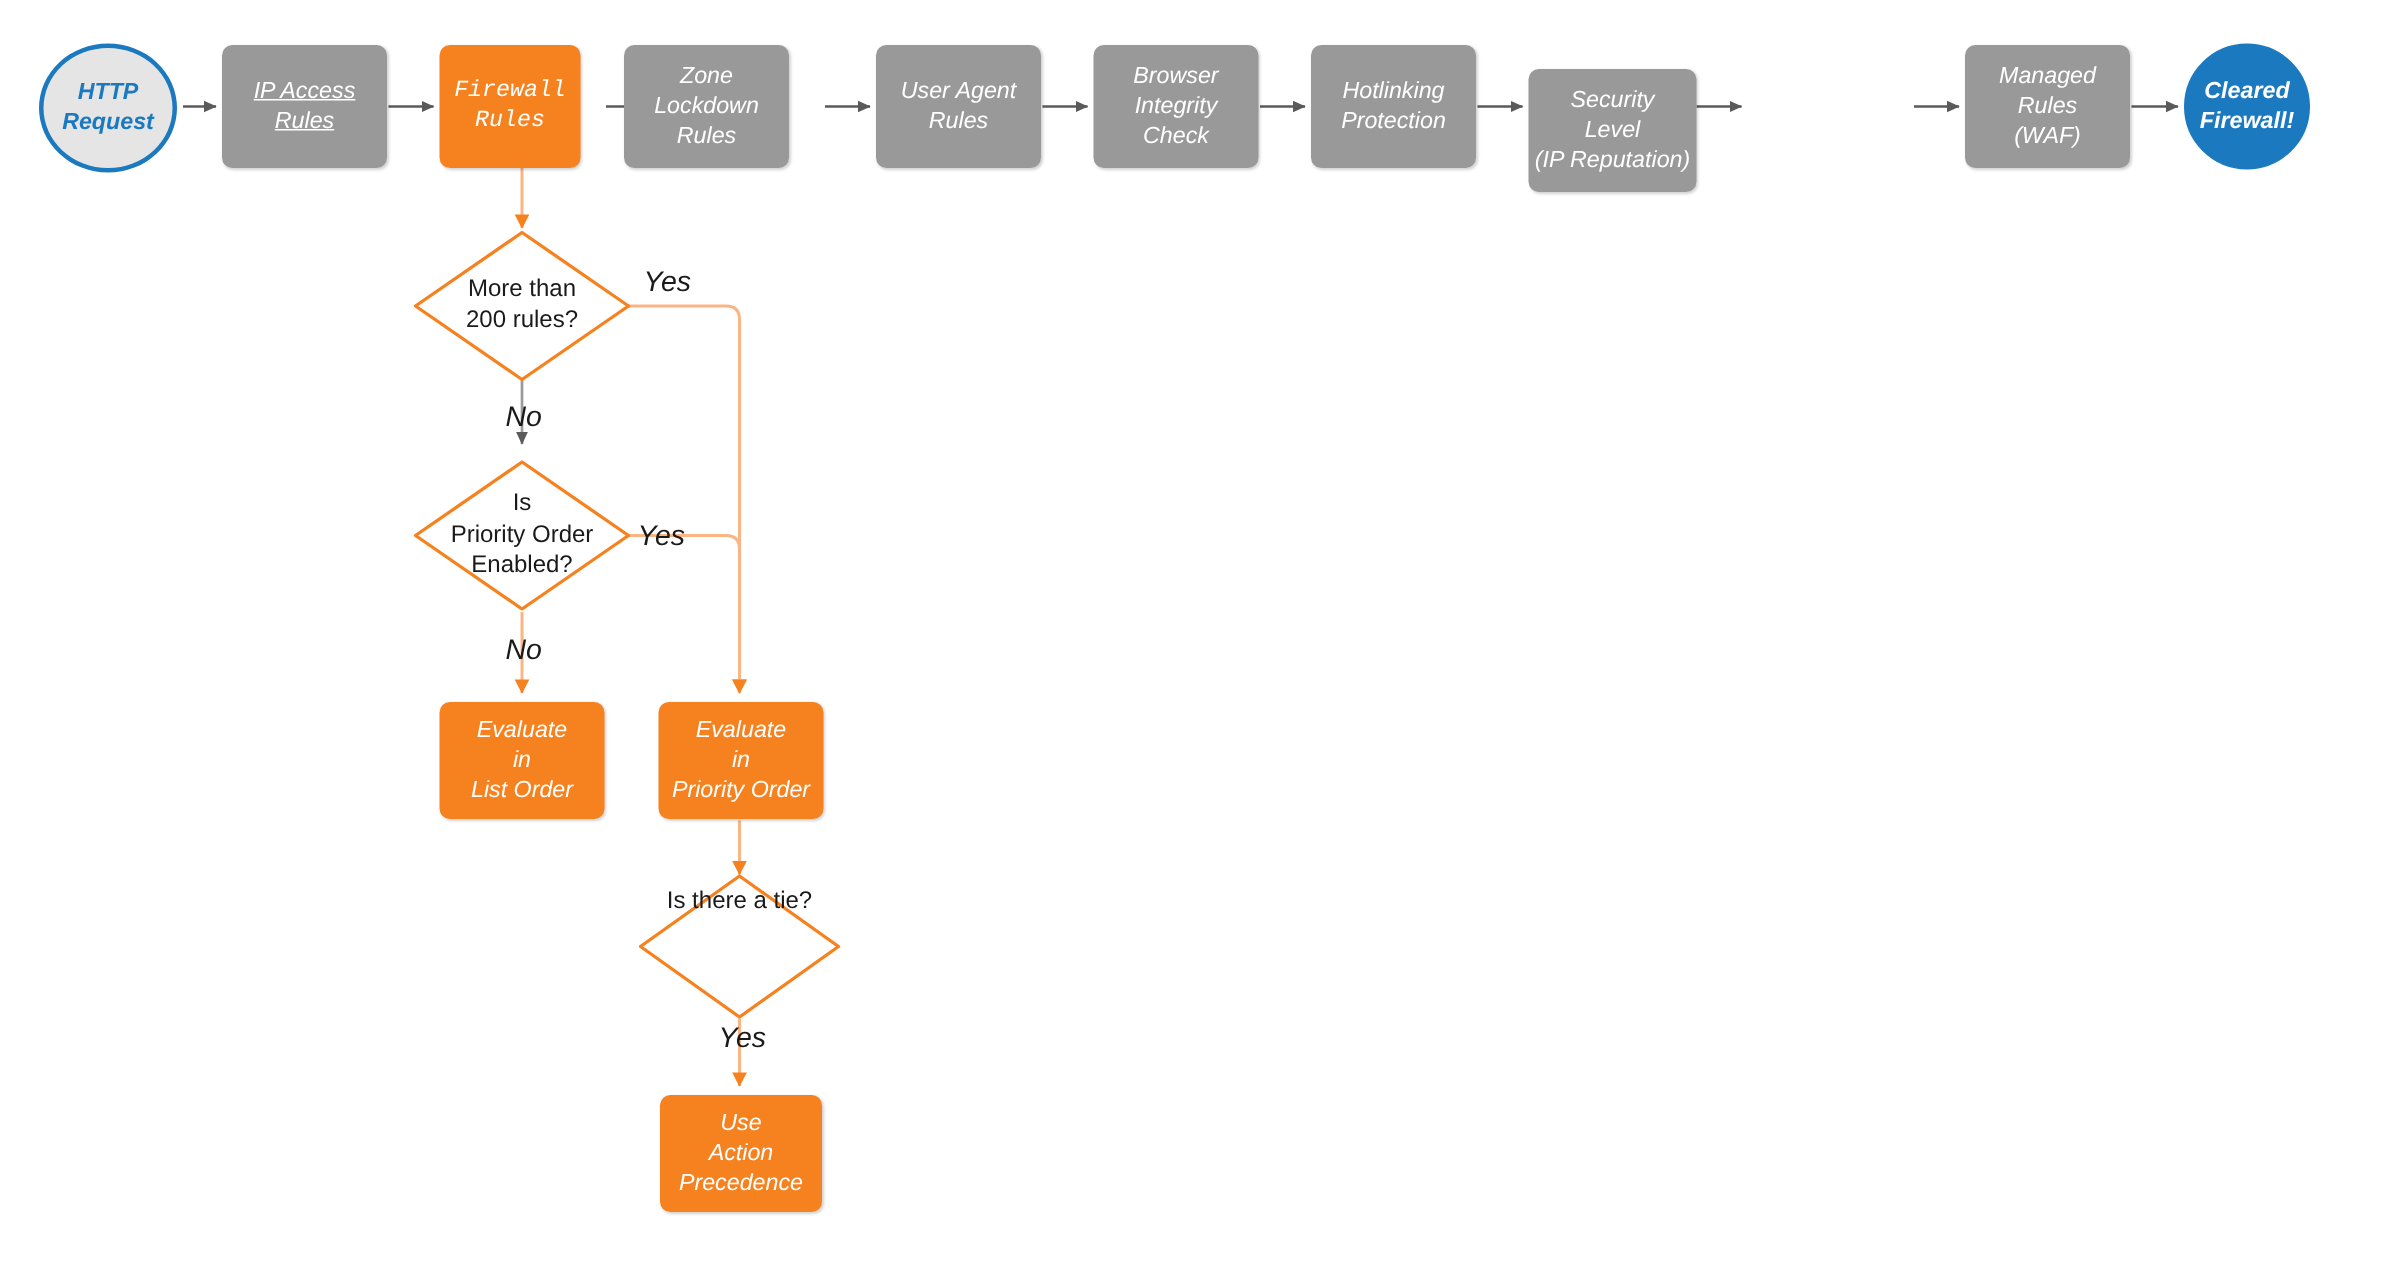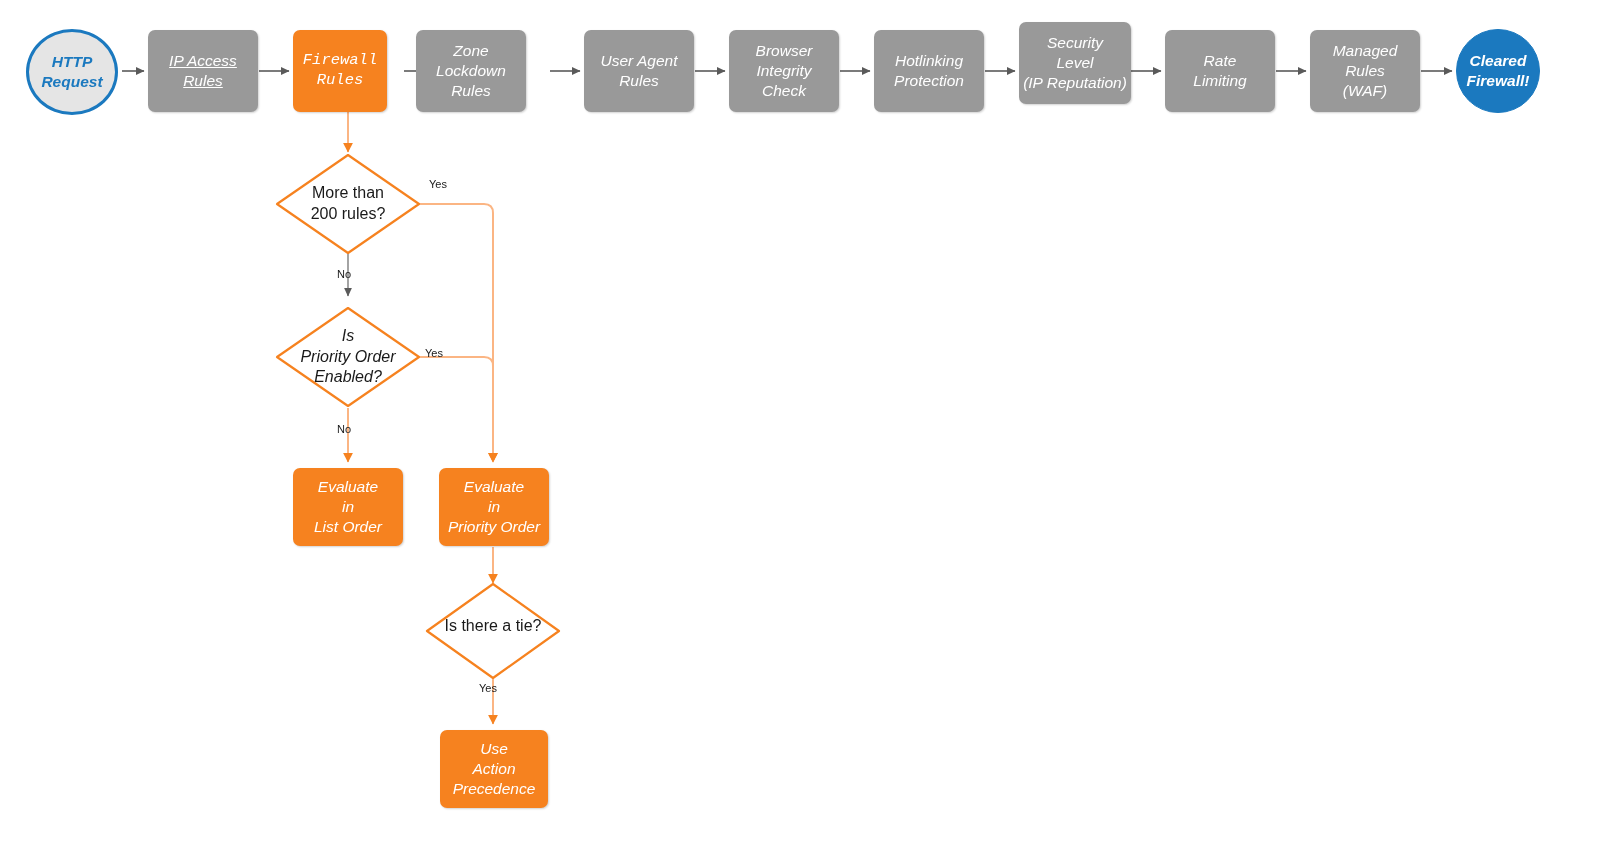--- a/index.html
+++ b/index.html
@@ -65,21 +65,22 @@
     align-items: center;
     justify-content: center;
     text-align: center;
     font-size: 16px;
     color: #1a1a1a;
     line-height: 1.3;
     pointer-events: none;
   }
   .edge-label {
     position: absolute;
-    font-size: 11px;
+    font-style: italic;
+    font-size: 19px;
     color: #1a1a1a;
     white-space: nowrap;
   }
 </style>
 </head>
 <body>
 
 <div id="canvas">
 
   <svg id="wires" viewBox="0 0 1600 858">
@@ -156,54 +157,50 @@
     <span style="white-space:pre-line;">Browser
 Integrity
 Check</span>
   </div>
 
   <div class="node proc gray" style="left:874px; top:30px; width:110px; height:82px;">
     <span style="white-space:pre-line;">Hotlinking
 Protection</span>
   </div>
 
-  <div class="node proc gray" style="left:1019px; top:22px; width:112px; height:82px;">
+  <div class="node proc gray" style="left:1019px; top:46px; width:112px; height:82px;">
     <span style="white-space:pre-line;">Security
 Level
 (IP Reputation)</span>
   </div>
 
-  <div class="node proc gray" style="left:1165px; top:30px; width:110px; height:82px;">
-    <span style="white-space:pre-line;">Rate
-Limiting</span>
-  </div>
 
   <div class="node proc gray" style="left:1310px; top:30px; width:110px; height:82px;">
     <span style="white-space:pre-line;">Managed
 Rules
 (WAF)</span>
   </div>
 
   <div class="node term filled" style="left:1456px; top:29px; width:84px; height:84px;font-style:italic;">
     <span style="white-space:pre-line;">Cleared
 Firewall!</span>
   </div>
 
   <div class="decision-label" style="left:283px; top:176px; width:130px; height:56px;">
     <span style="white-space:pre-line;">More than
 200 rules?</span>
   </div>
 
   <div class="decision-label" style="left:280px; top:326px; width:136px; height:62px;">
-    <span style="white-space:pre-line;font-style:italic;">Is
+    <span style="white-space:pre-line;">Is
 Priority Order
 Enabled?</span>
   </div>
 
-  <div class="decision-label" style="left:428px; top:613px; width:130px; height:26px;">
+  <div class="decision-label" style="left:428px; top:588px; width:130px; height:26px;">
     <span style="white-space:pre-line;">Is there a tie?</span>
   </div>
 
   <div class="edge-label" style="left:429px; top:178px;">
     <span>Yes</span>
   </div>
 
   <div class="edge-label" style="left:337px; top:268px;">
     <span>No</span>
   </div>

